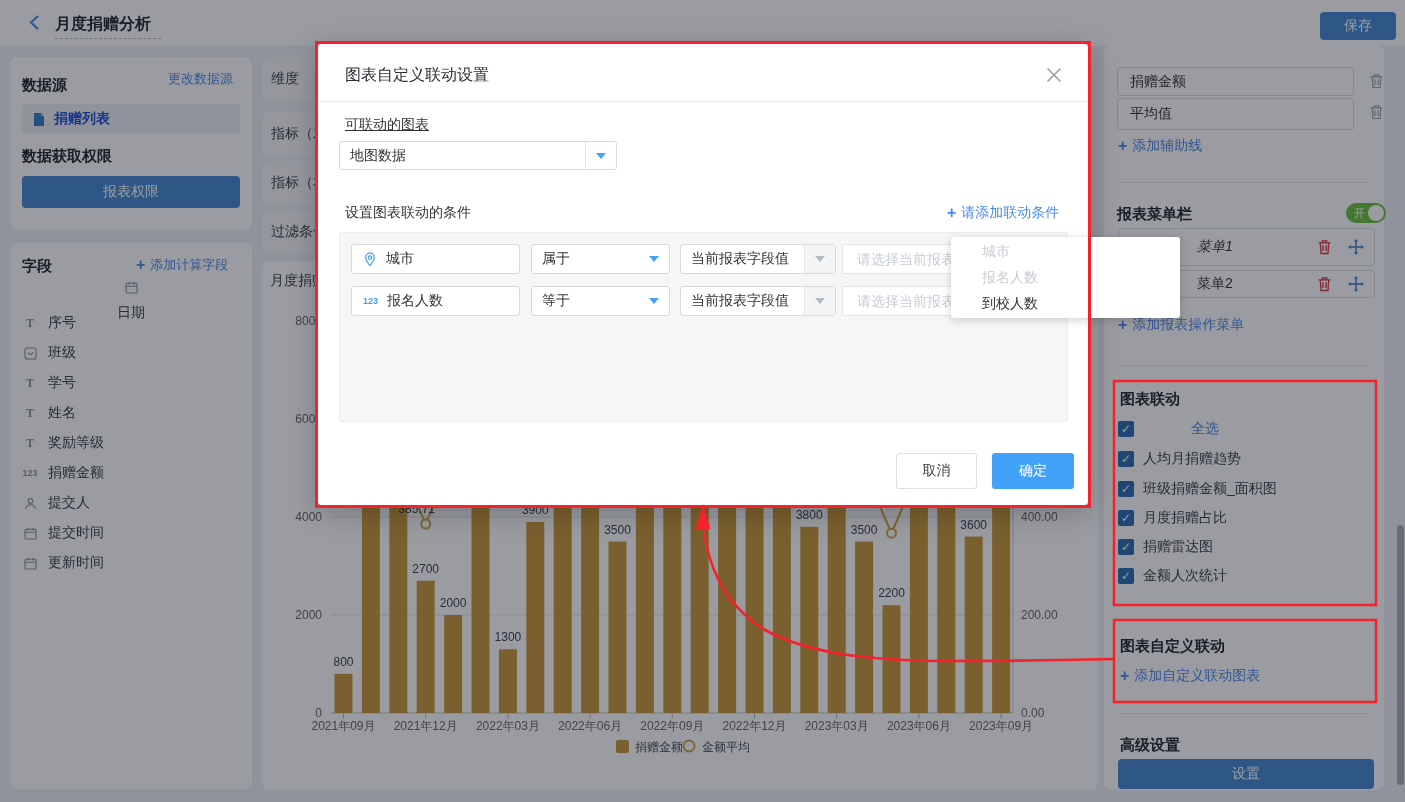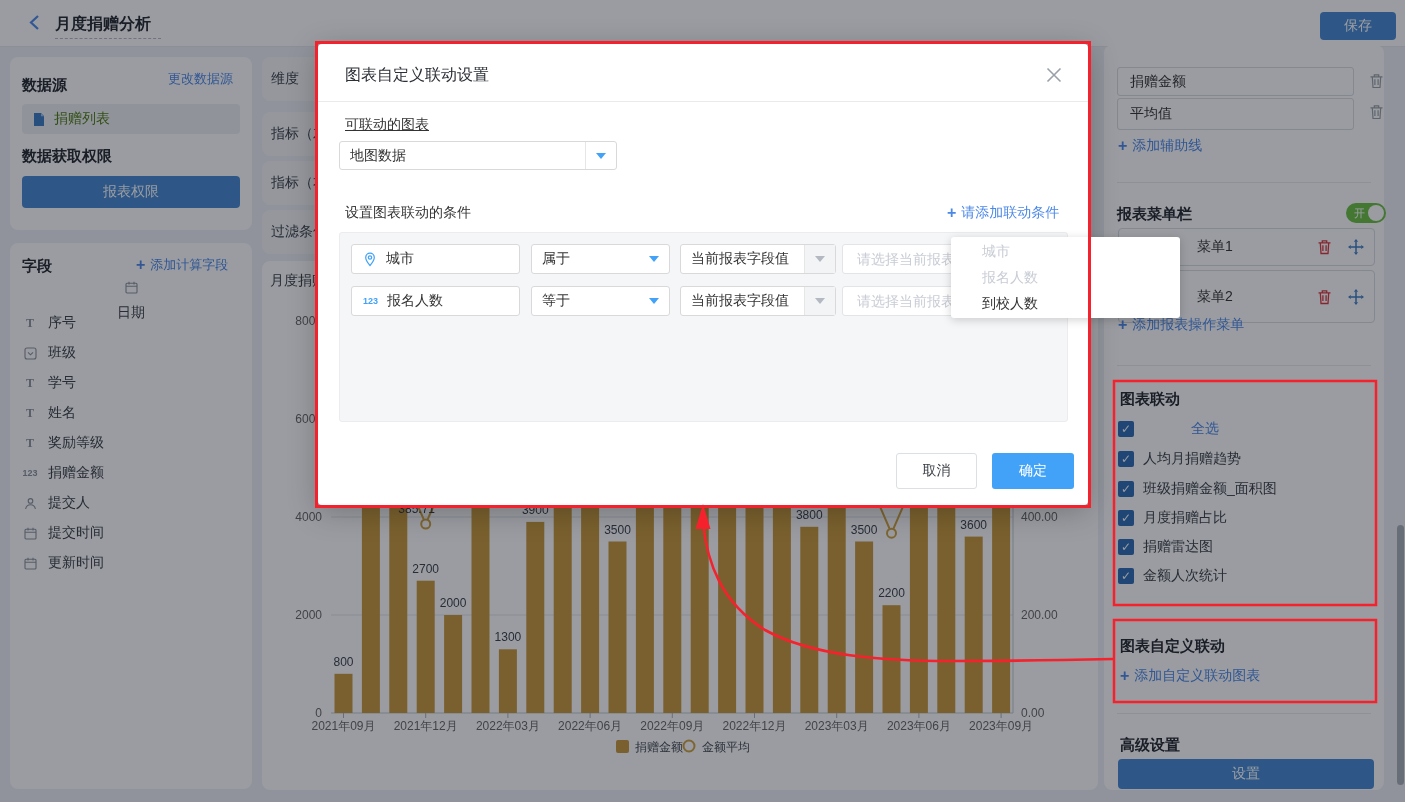--- a/index.html
+++ b/index.html
@@ -74,21 +74,21 @@
   <div class="p card" style="left:10px;top:57px;width:242px;height:173px;">
     <div class="p hdr" style="left:12px;top:19px;">数据源</div>
     <div class="p link" style="left:158px;top:13px;text-align:center;">更改数据源</div>
     <div class="p" style="left:12px;top:47px;width:218px;height:30px;background:#eef0f3;border-radius:4px;display:flex;align-items:center;gap:8px;padding-left:10px;box-sizing:border-box;">
       <span style="display:flex;">
         <svg width="14" height="15" viewBox="0 0 14 15">
             <path d="M2 1h7l3 3v10H2z" fill="#3b7dc4"></path>
             <path d="M9 1v3.2h3.2" fill="#9fc2e8"></path>
           </svg>
       </span>
-      <span style="font-size:14px;color:#4d7c0f;">捐赠列表</span>
+      <span style="font-size:14px;color:#1d4ed8;font-weight:bold;">捐赠列表</span>
     </div>
     <div class="p hdr" style="left:12px;top:90px;">数据获取权限</div>
     <button class="p btn-primary" style="left:12px;top:119px;width:218px;height:32px;">报表权限</button>
   </div>
 
   <div class="p card" style="left:10px;top:243px;width:242px;height:546px;">
     <div class="p hdr" style="left:12px;top:14px;">字段</div>
     <div class="p link" style="left:126px;top:13px;">
       <span class="plus">+</span><span>添加计算字段</span>
     </div>
@@ -268,35 +268,35 @@
     <div class="p link" style="left:14px;top:92px;font-size:14px;">
       <span class="plus">+</span><span>添加辅助线</span>
     </div>
     <div class="p divider" style="left:13px;top:137px;width:254px;"></div>
 
     <div class="p hdr" style="left:13px;top:160px;">报表菜单栏</div>
     <div class="p toggle" style="left:242px;top:158px;">
       <span class="t-lab">开</span>
       <span class="knob"></span>
     </div>
-    <div class="p menu-row" style="left:14px;top:183px;width:257px;height:38px;">
+    <div class="p menu-row" style="left:14px;top:183px;width:257px;height:38px;font-style:italic;">
       <span style="margin-left:78px;">菜单1</span>
       <span style="margin-left:auto;display:flex;">
         <svg width="15" height="16" viewBox="0 0 15 16">
             <path d="M1.5 3.8h12M5.3 3.5V1.8h4.4v1.7M3.3 3.8l.7 10.7h7l.7-10.7M5.9 6.3v5.7M9.1 6.3v5.7" stroke="#d9363e" fill="none" stroke-width="1.3"></path>
           </svg>
       </span>
       <span style="margin:0 10px 0 16px;display:flex;">
         <svg width="16" height="16" viewBox="0 0 16 16">
             <path d="M8 2.6v10.8M2.6 8h10.8" stroke="#3b7dc4" stroke-width="1.5" fill="none"></path>
             <path d="M8 0L5.9 2.8h4.2zM8 16l2.1-2.8H5.9zM0 8l2.8-2.1v4.2zM16 8l-2.8 2.1V5.9z" fill="#3b7dc4"></path>
           </svg>
       </span>
     </div>
-    <div class="p menu-row" style="left:14px;top:225px;width:257px;height:53px;">
+    <div class="p menu-row" style="left:14px;top:225px;width:257px;height:28px;">
       <span style="margin-left:78px;">菜单2</span>
       <span style="margin-left:auto;display:flex;">
         <svg width="15" height="16" viewBox="0 0 15 16">
             <path d="M1.5 3.8h12M5.3 3.5V1.8h4.4v1.7M3.3 3.8l.7 10.7h7l.7-10.7M5.9 6.3v5.7M9.1 6.3v5.7" stroke="#d9363e" fill="none" stroke-width="1.3"></path>
           </svg>
       </span>
       <span style="margin:0 10px 0 16px;display:flex;">
         <svg width="16" height="16" viewBox="0 0 16 16">
             <path d="M8 2.6v10.8M2.6 8h10.8" stroke="#3b7dc4" stroke-width="1.5" fill="none"></path>
             <path d="M8 0L5.9 2.8h4.2zM8 16l2.1-2.8H5.9zM0 8l2.8-2.1v4.2zM16 8l-2.8 2.1V5.9z" fill="#3b7dc4"></path>

